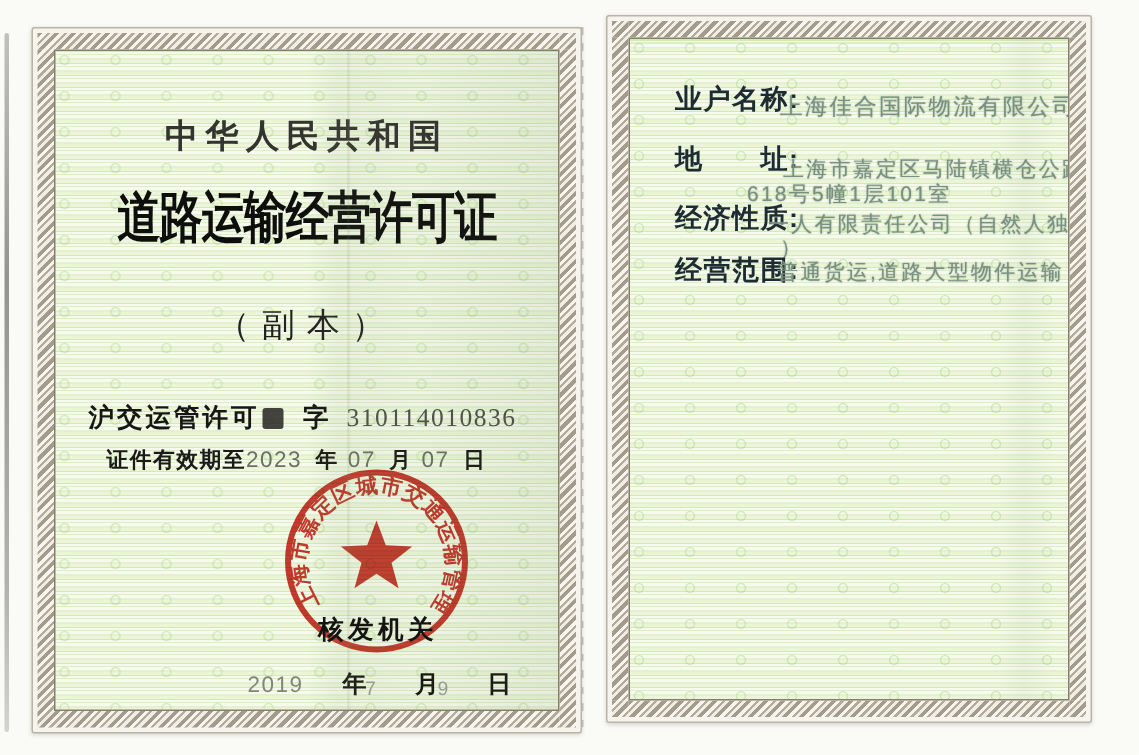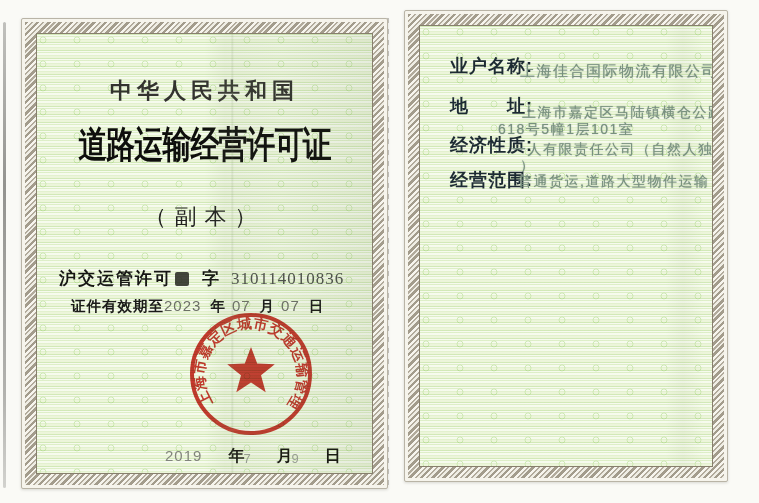--- a/index.html
+++ b/index.html
@@ -99,20 +99,21 @@
           <circle cx="86" cy="72" r="59" fill="none" stroke-width="4" stroke="#c9261b"></circle>
           <polygon points="86,45 79.8,61.5 62.2,62.3 76,73.2 71.3,90.2 86,80.5 100.7,90.2 96,73.2 109.8,62.3 92.2,61.5" fill="#c9261b"></polygon>
           <defs>
             <path id="ringPath" d="M 48,101 A 47,47 0 1 1 124,101" fill="none"></path>
           </defs>
           <text font-size="14.5" font-weight="600" letter-spacing="0.5" fill="#c9261b">
             <textPath href="#ringPath">上海市嘉定区城市交通运输管理所</textPath>
           </text>
         </svg>
 
+        <div class="issuer">核发机关</div>
 
         <div class="issue-date">
           <span class="typed">2019</span><span class="unit">年</span><span class="faint-digit">7</span><span class="unit">月</span><span class="faint-digit">9</span><span class="unit">日</span>
         </div>
 
         <div class="crease"></div>
       </div>
     </div>
   </div>
 

